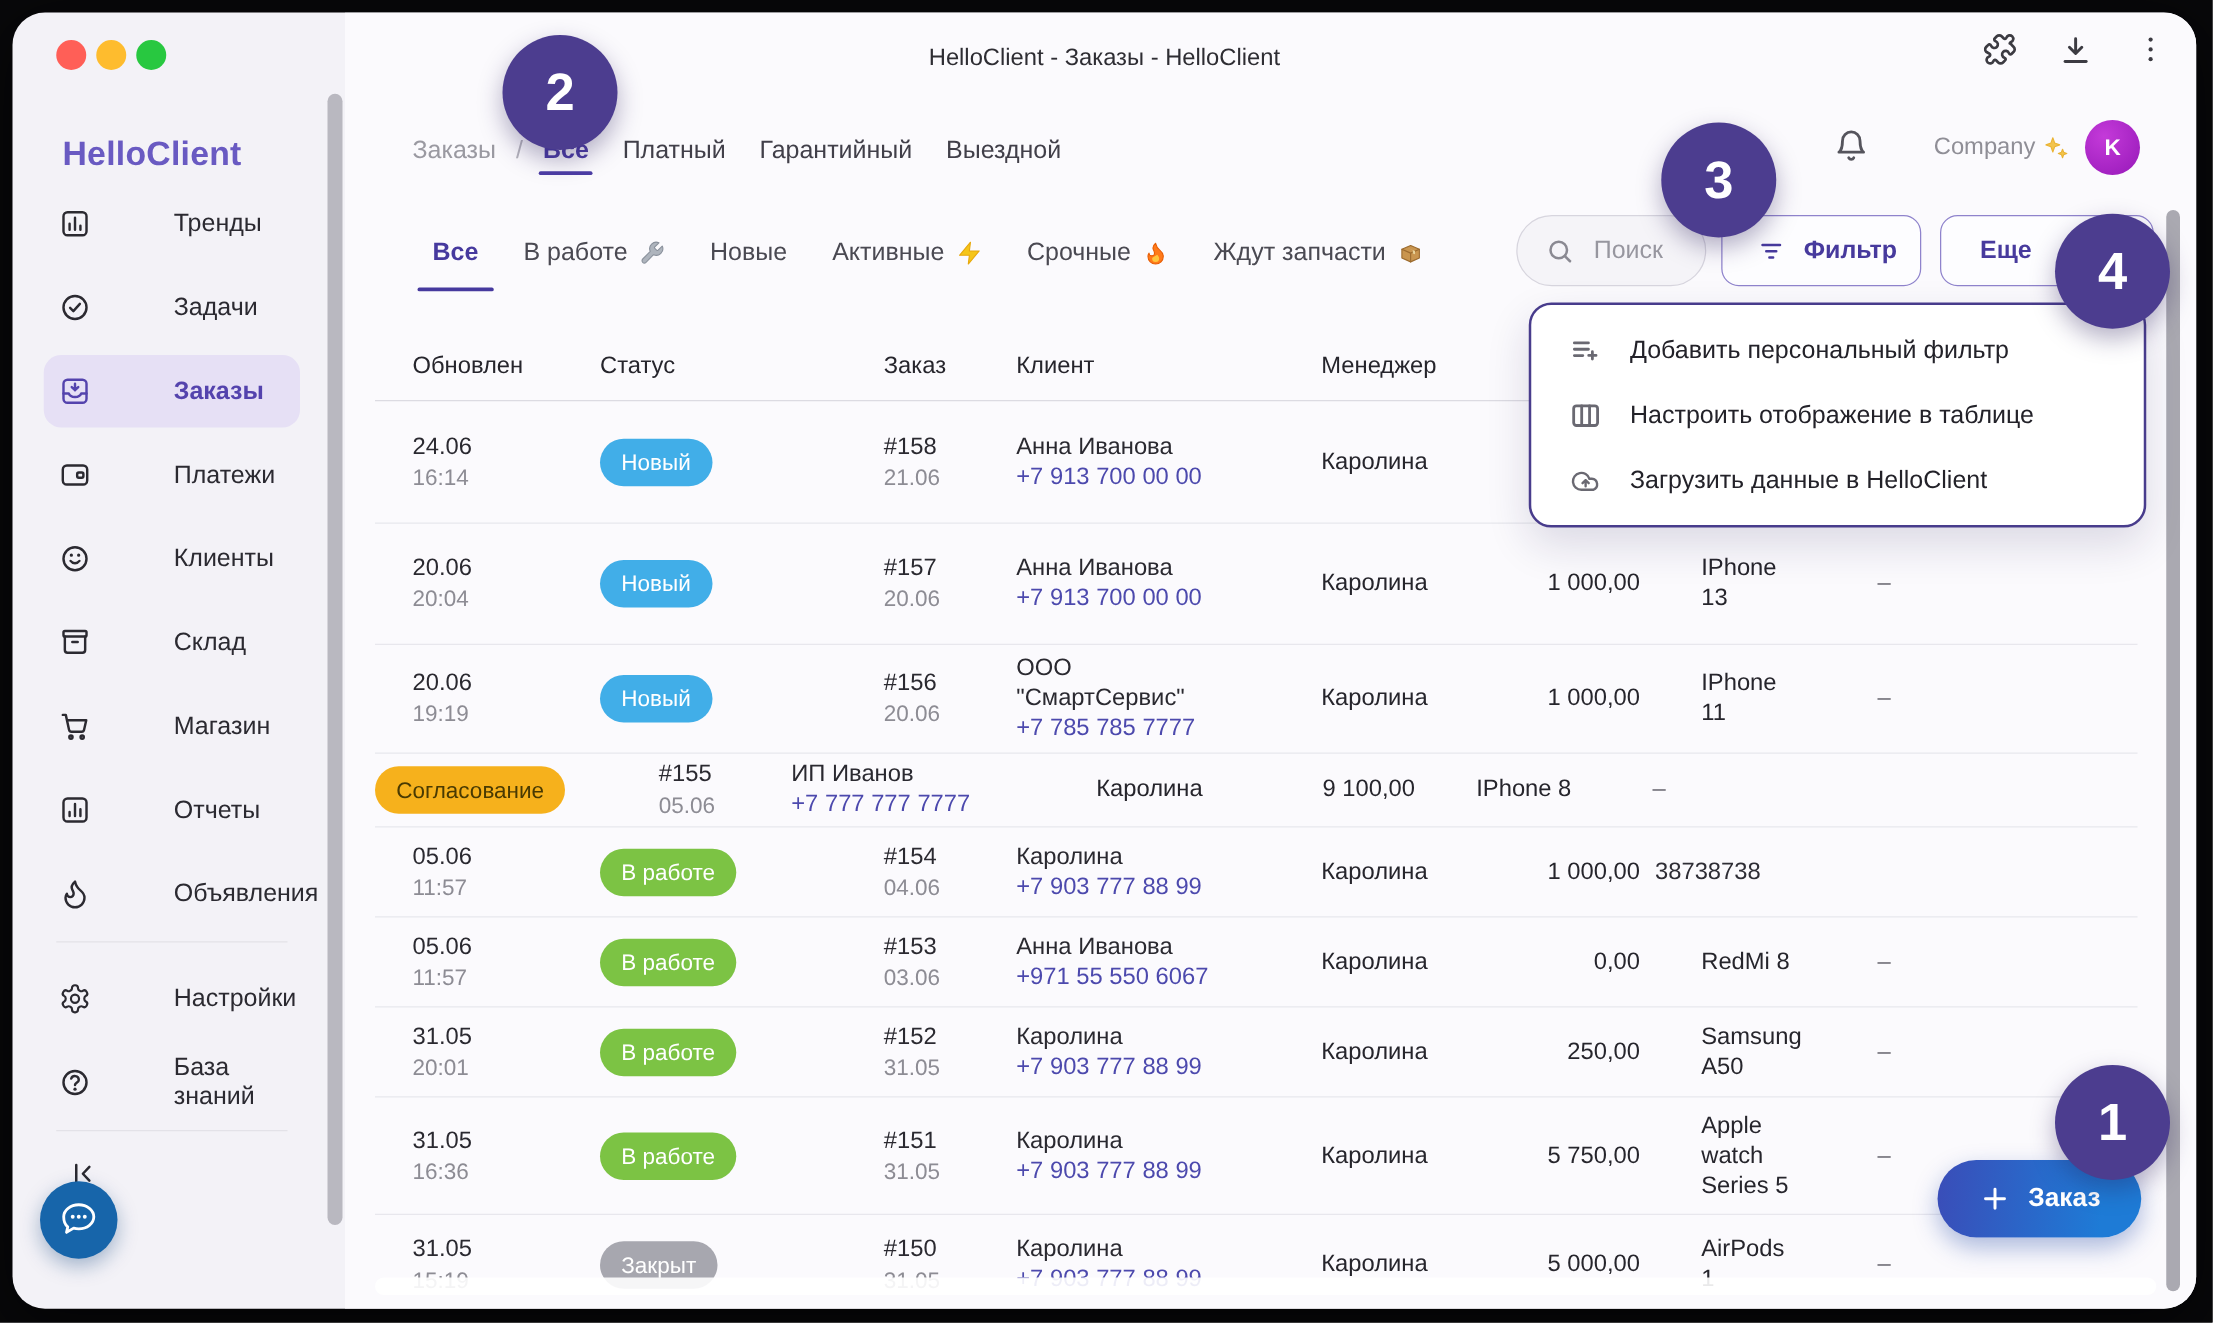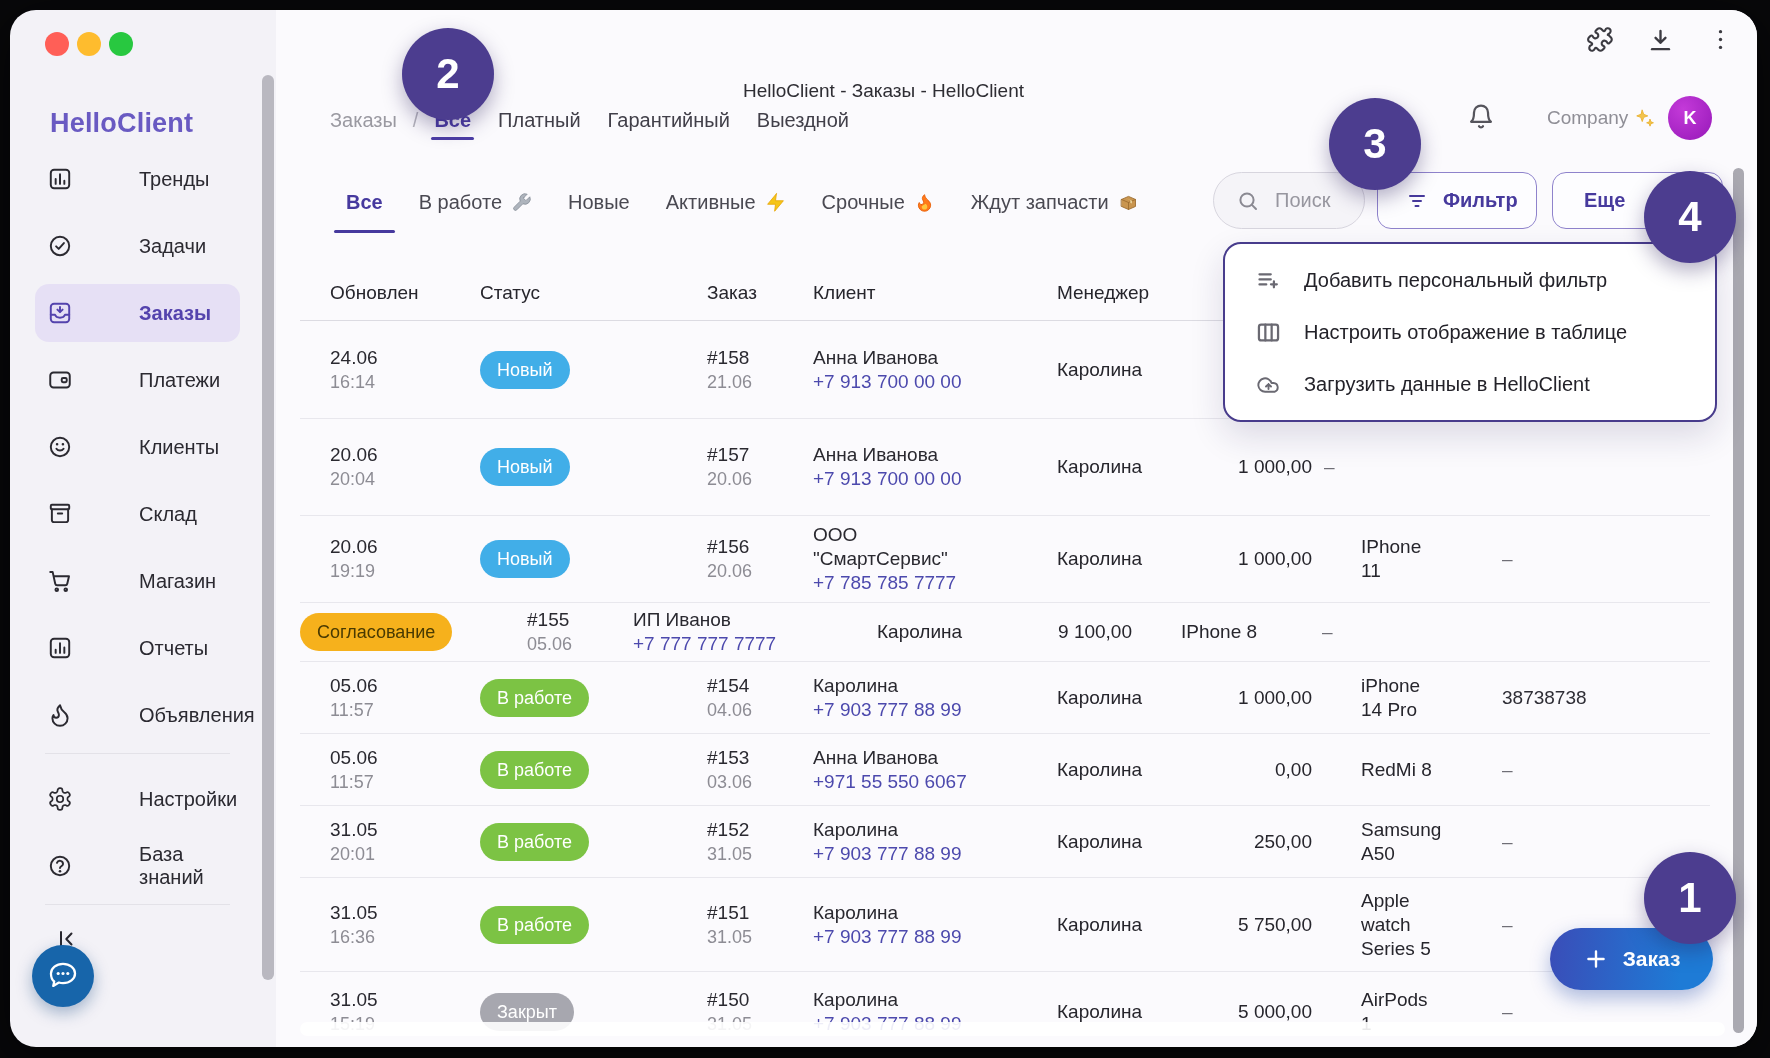--- a/index.html
+++ b/index.html
@@ -6,21 +6,21 @@
     font-family:"Liberation Sans",sans-serif;-webkit-font-smoothing:antialiased;}
   .stage{position:relative;width:1770px;height:1058px;}
   .window{position:absolute;left:10px;top:10px;width:1747px;height:1037px;border-radius:26px;
     background:#f3f2f7;overflow:hidden;box-shadow:0 10px 50px rgba(0,0,0,.65);}
   .main-panel{position:absolute;left:266px;top:0;right:0;bottom:0;background:#fbfafd;}
 
   
   .traffic{position:absolute;top:22px;left:35px;display:flex;gap:8px;z-index:6;}
   .tdot{width:24px;height:24px;border-radius:50%;}
   .tdot.red{background:#ff5f57}.tdot.yellow{background:#febc2e}.tdot.green{background:#28c840}
-  .win-title{position:absolute;left:0;right:0;top:26px;text-align:center;font-size:19px;color:#2e2d33;z-index:5;margin-top:44px;}
+  .win-title{position:absolute;left:0;right:0;top:26px;text-align:center;font-size:19px;color:#2e2d33;z-index:5;}
   .chrome-ic{position:absolute;width:27px;height:27px;color:#3c3b42;z-index:6;}
   .ic-puzzle{left:1577px;top:16px}.ic-download{left:1637px;top:17px}.ic-browser-dots{left:1697px;top:16px}
 
   
   .logo{position:absolute;left:40px;top:98px;font-size:27px;font-weight:700;color:#695ac2;letter-spacing:.2px;z-index:2;}
   .nav{position:absolute;left:25px;top:140px;width:228px;z-index:2;}
   .nav-item{display:flex;align-items:center;height:58px;margin-bottom:9px;width:205px;border-radius:14px;cursor:pointer;color:#2b2a31;gap:40px;}
   .nav-item .nico{width:26px;height:26px;margin-left:12px;flex:0 0 26px;}
   .nav-item .nlabel{margin-left:26px;font-size:20px;}
   .nav-item.active{background:#e6e0f5;color:#5443ad;}
@@ -452,20 +452,23 @@
           <div class="cell c3">
             <div class="t1">#157</div>
             <div class="t2">20.06</div>
           </div>
           <div class="cell c4">
             <div class="t1 clip">Анна Иванова</div>
             <a class="phone" href="#">+7 913 700 00 00</a>
           </div>
           <div class="cell c5">Каролина</div>
           <div class="cell c6">1 000,00</div>
+          <div class="cell c7">
+            <span class="devclip">IPhone 13</span>
+          </div>
           <div class="cell c8">–</div>
         </div>
 
         <div class="trow" style="min-height: 86px;">
           <div class="cell c1">
             <div class="t1">20.06</div>
             <div class="t2">19:19</div>
           </div>
           <div class="cell c2">
             <span class="pill st-new">Новый</span>
@@ -517,23 +520,20 @@
           <div class="cell c3">
             <div class="t1">#154</div>
             <div class="t2">04.06</div>
           </div>
           <div class="cell c4">
             <div class="t1 clip">Каролина</div>
             <a class="phone" href="#">+7 903 777 88 99</a>
           </div>
           <div class="cell c5">Каролина</div>
           <div class="cell c6">1 000,00</div>
-          <div class="cell c7">
-            <span class="devclip">iPhone 14 Pro</span>
-          </div>
           <div class="cell c8 dark">38738738</div>
         </div>
 
         <div class="trow" style="min-height: 71px;">
           <div class="cell c1">
             <div class="t1">05.06</div>
             <div class="t2">11:57</div>
           </div>
           <div class="cell c2">
             <span class="pill st-progress">В работе</span>

